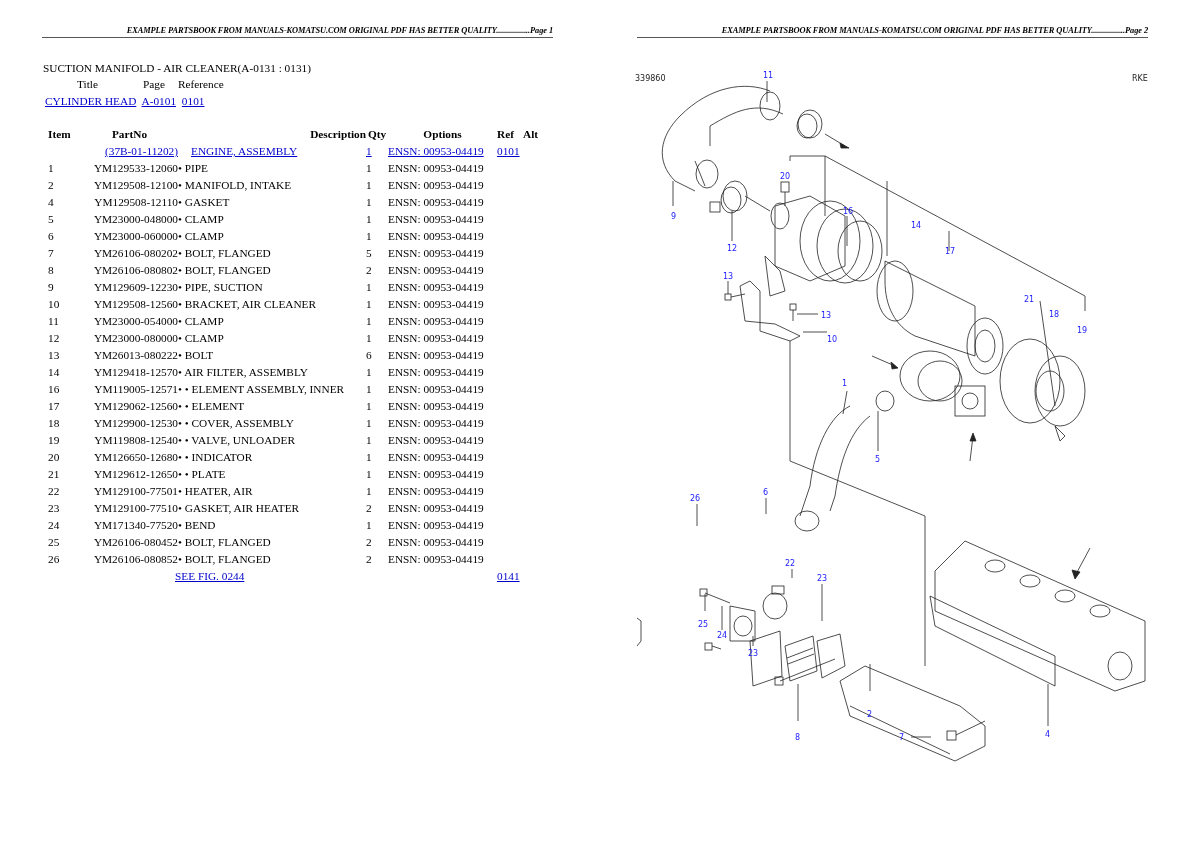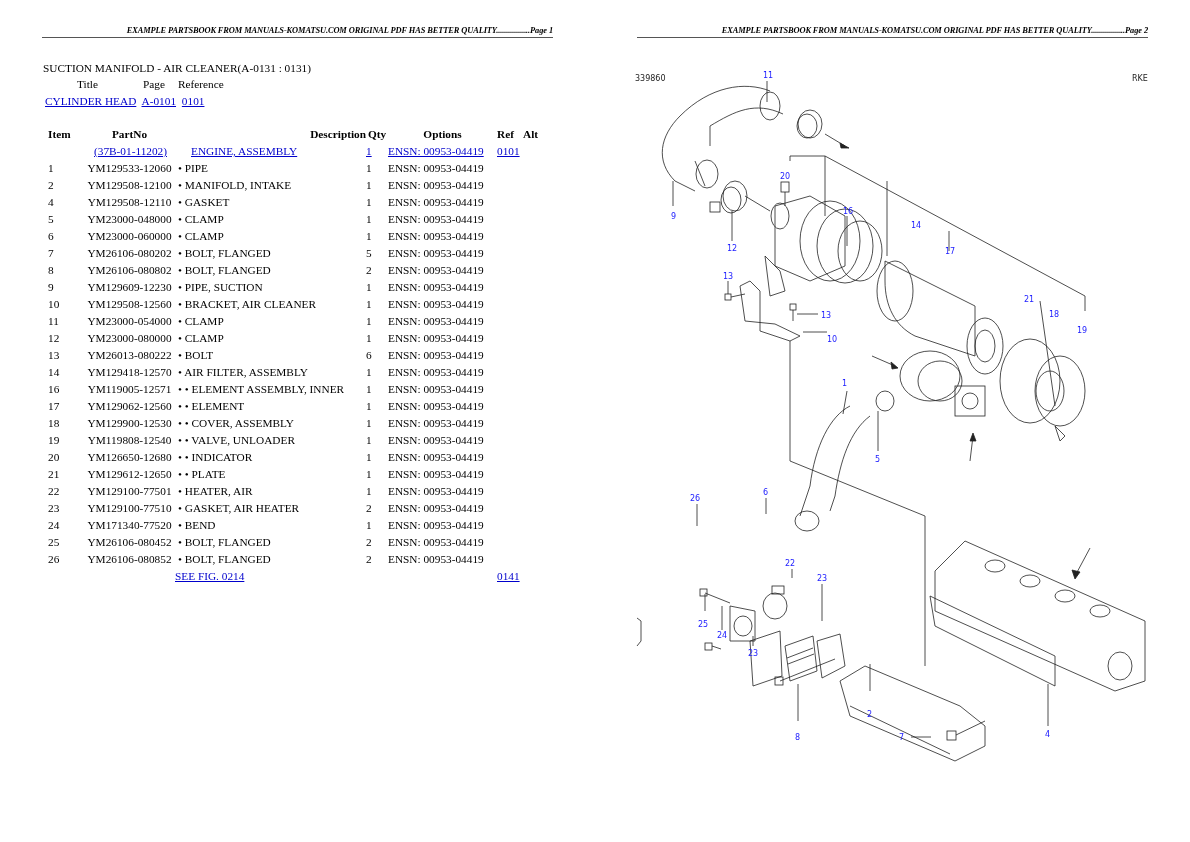--- a/index.html
+++ b/index.html
@@ -17,21 +17,21 @@
   .section-title { left: 43px; top: 61px; }
   .ref-head { left: 77px; top: 77px; font-weight: normal; }
   .ref-head span { display: inline-block; }
   .ref-row { left: 45px; top: 94px; }
   .ref-row a { margin-right: 3px; }
 
   table.parts { position: absolute; left: 45px; top: 126px; border-collapse: collapse; font-family: "Liberation Serif", "DejaVu Serif", serif; font-size: 11.3px; }
   table.parts td, table.parts th { padding: 0; height: 17px; line-height: 17px; white-space: nowrap; vertical-align: middle; }
   table.parts th { font-weight: bold; }
   .c-item { width: 33px; text-align: left; padding-left: 3px !important; }
-  .c-part { width: 95px; text-align: center; }
+  .c-part { width: 95px; text-align: right; }
   .c-desc { width: 175px; text-align: left; }
   .c-qty { width: 22px; text-align: left; }
   .c-opt { width: 109px; text-align: left; }
   .c-ref { width: 26px; text-align: left; }
   .c-alt { width: 22px; text-align: left; }
   th.c-part { text-align: center; }
   th.c-desc { text-align: right; }
   th.c-opt { text-align: center; }
   th.c-qty { text-align: center; }
   .foot-row td { text-align: left; }
@@ -295,21 +295,21 @@
           <td class="c-qty">2</td>
           <td class="c-opt">ENSN: 00953-04419</td>
           <td class="c-ref"></td>
           <td class="c-alt"></td>
         </tr>
       </tbody>
     <tfoot>
       <tr class="foot-row">
         <td class="c-item"></td>
         <td class="c-part"></td>
-        <td class="c-desc" style="padding-left:0"><a style="margin-left:-3px">SEE FIG. 0214</a></td>
+        <td class="c-desc" style="padding-left:0"><a style="margin-left:-3px">SEE FIG. 0244</a></td>
         <td class="c-qty"></td>
         <td class="c-opt"></td>
         <td class="c-ref"><a>0141</a></td>
         <td class="c-alt"></td>
       </tr>
     </tfoot>
   </table>
 </div>
 
 <div class="page page-right">

